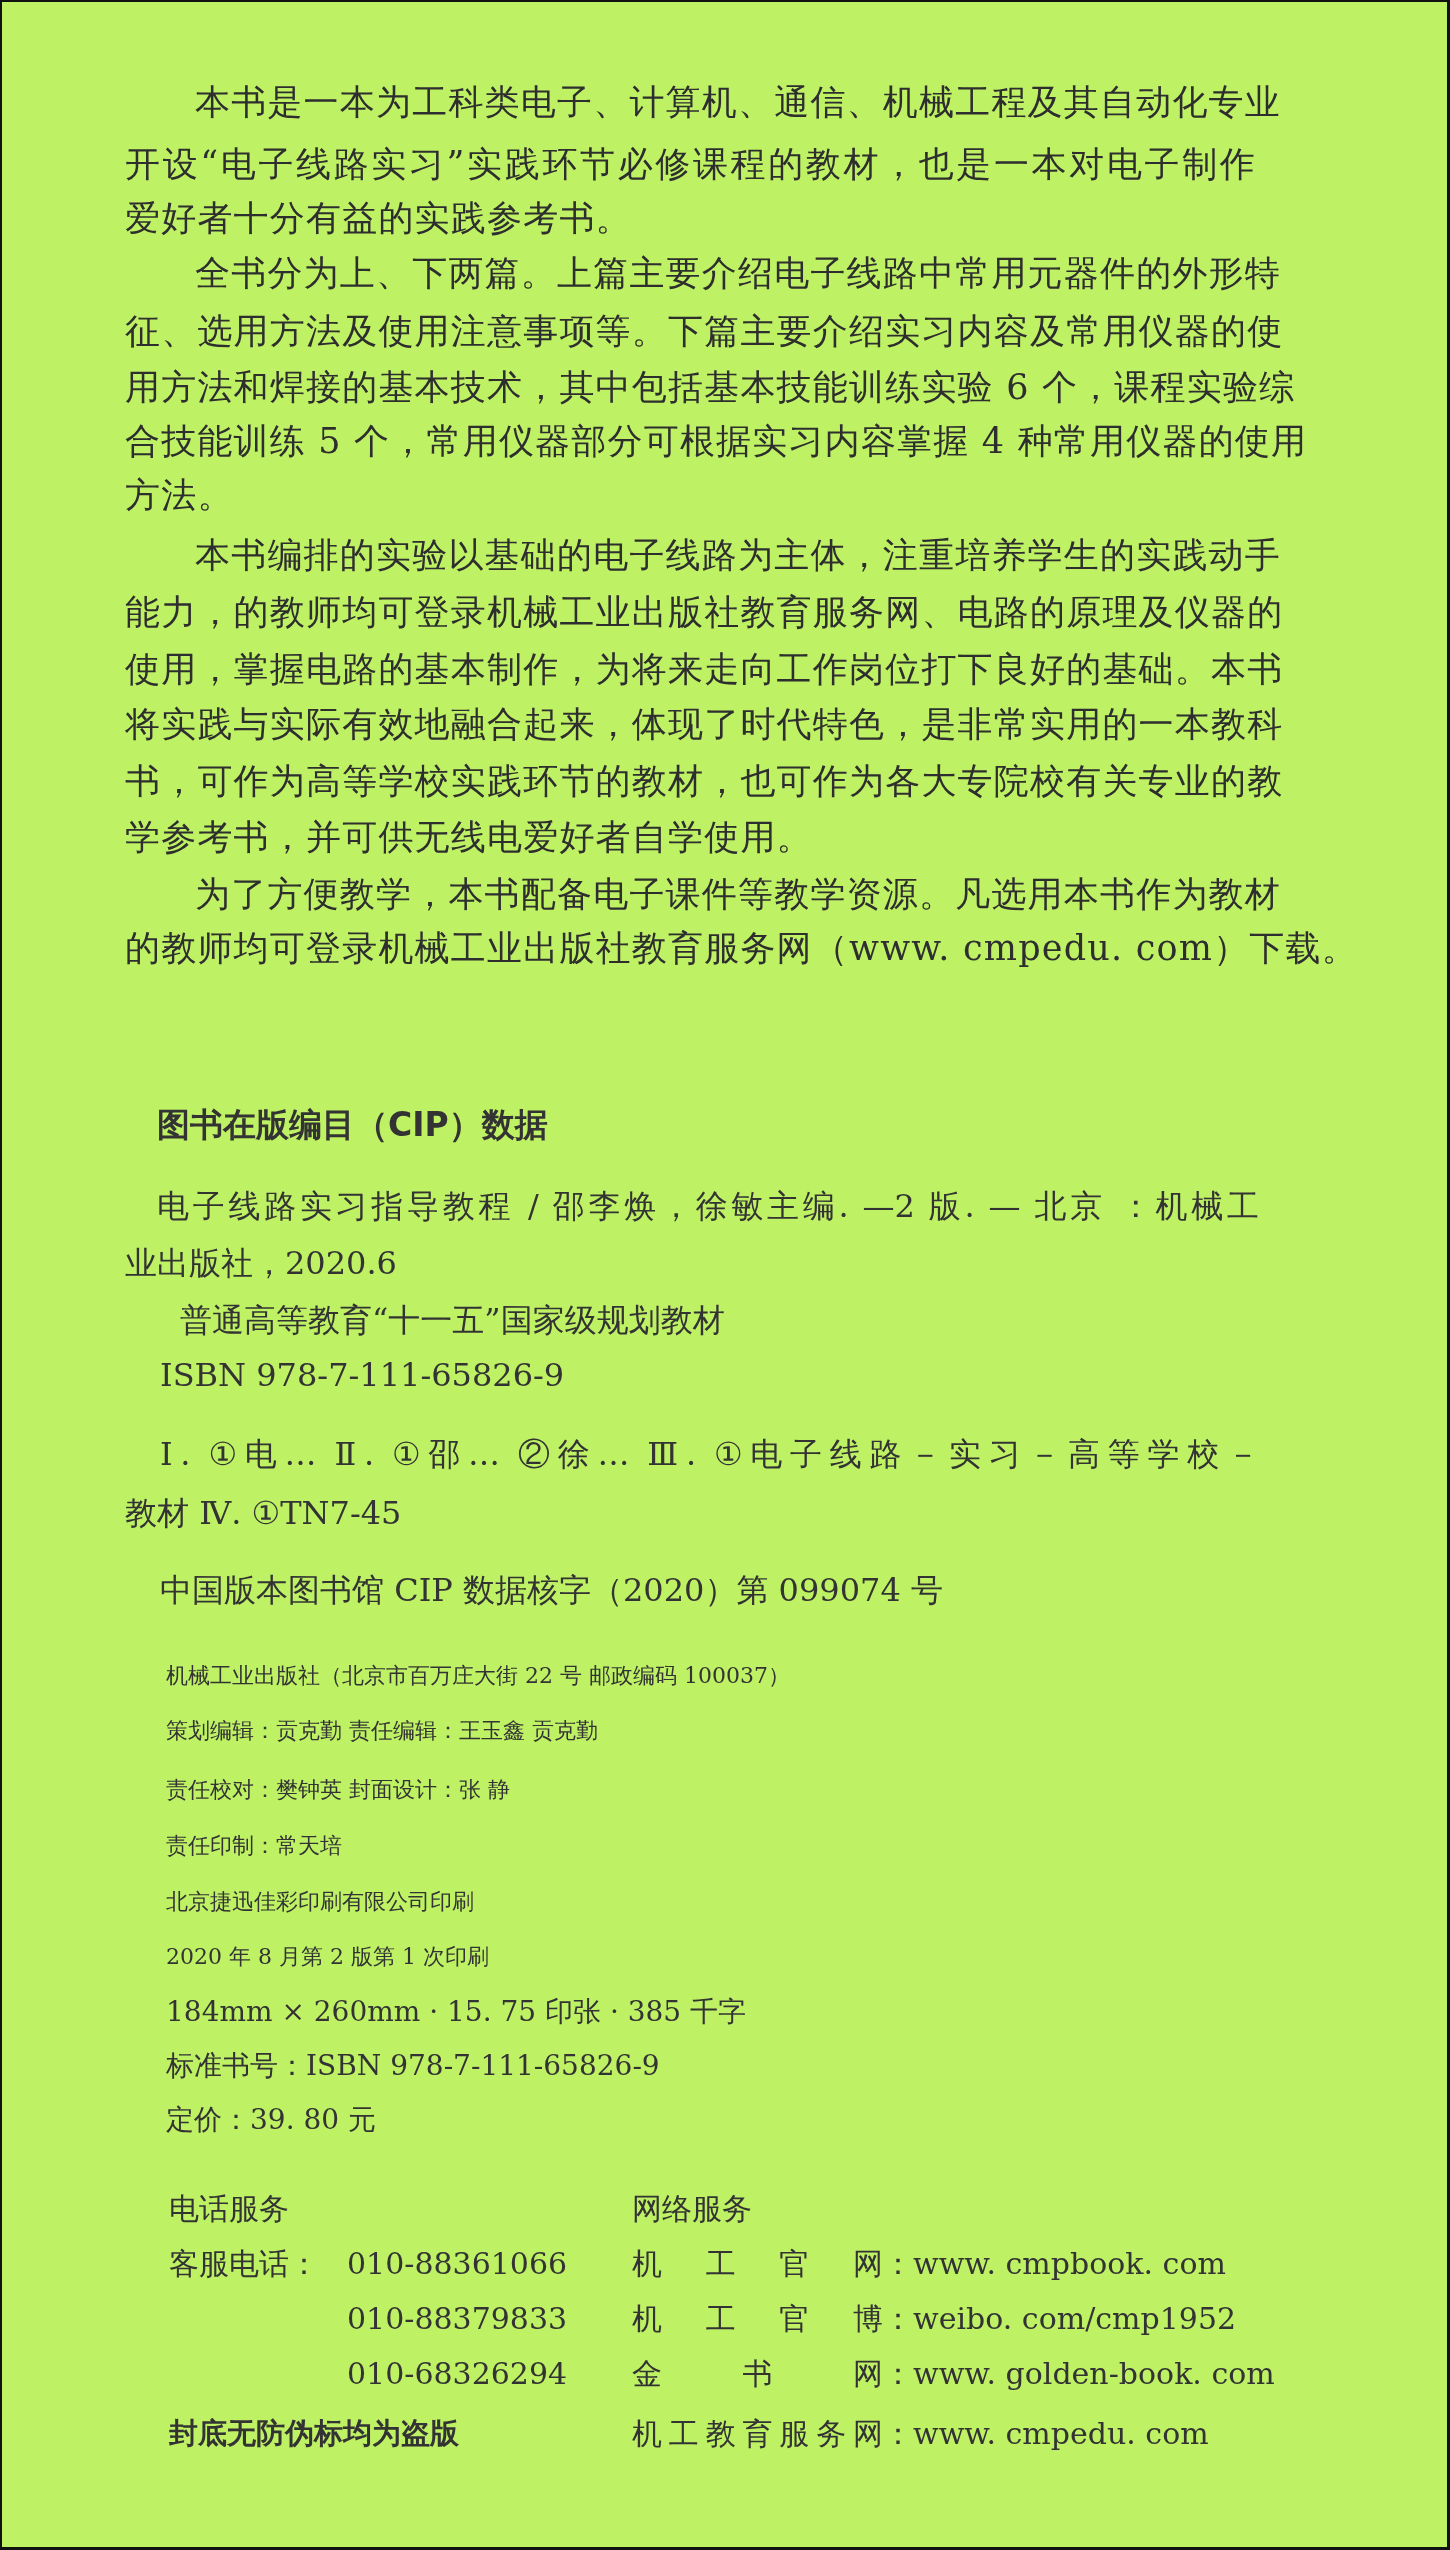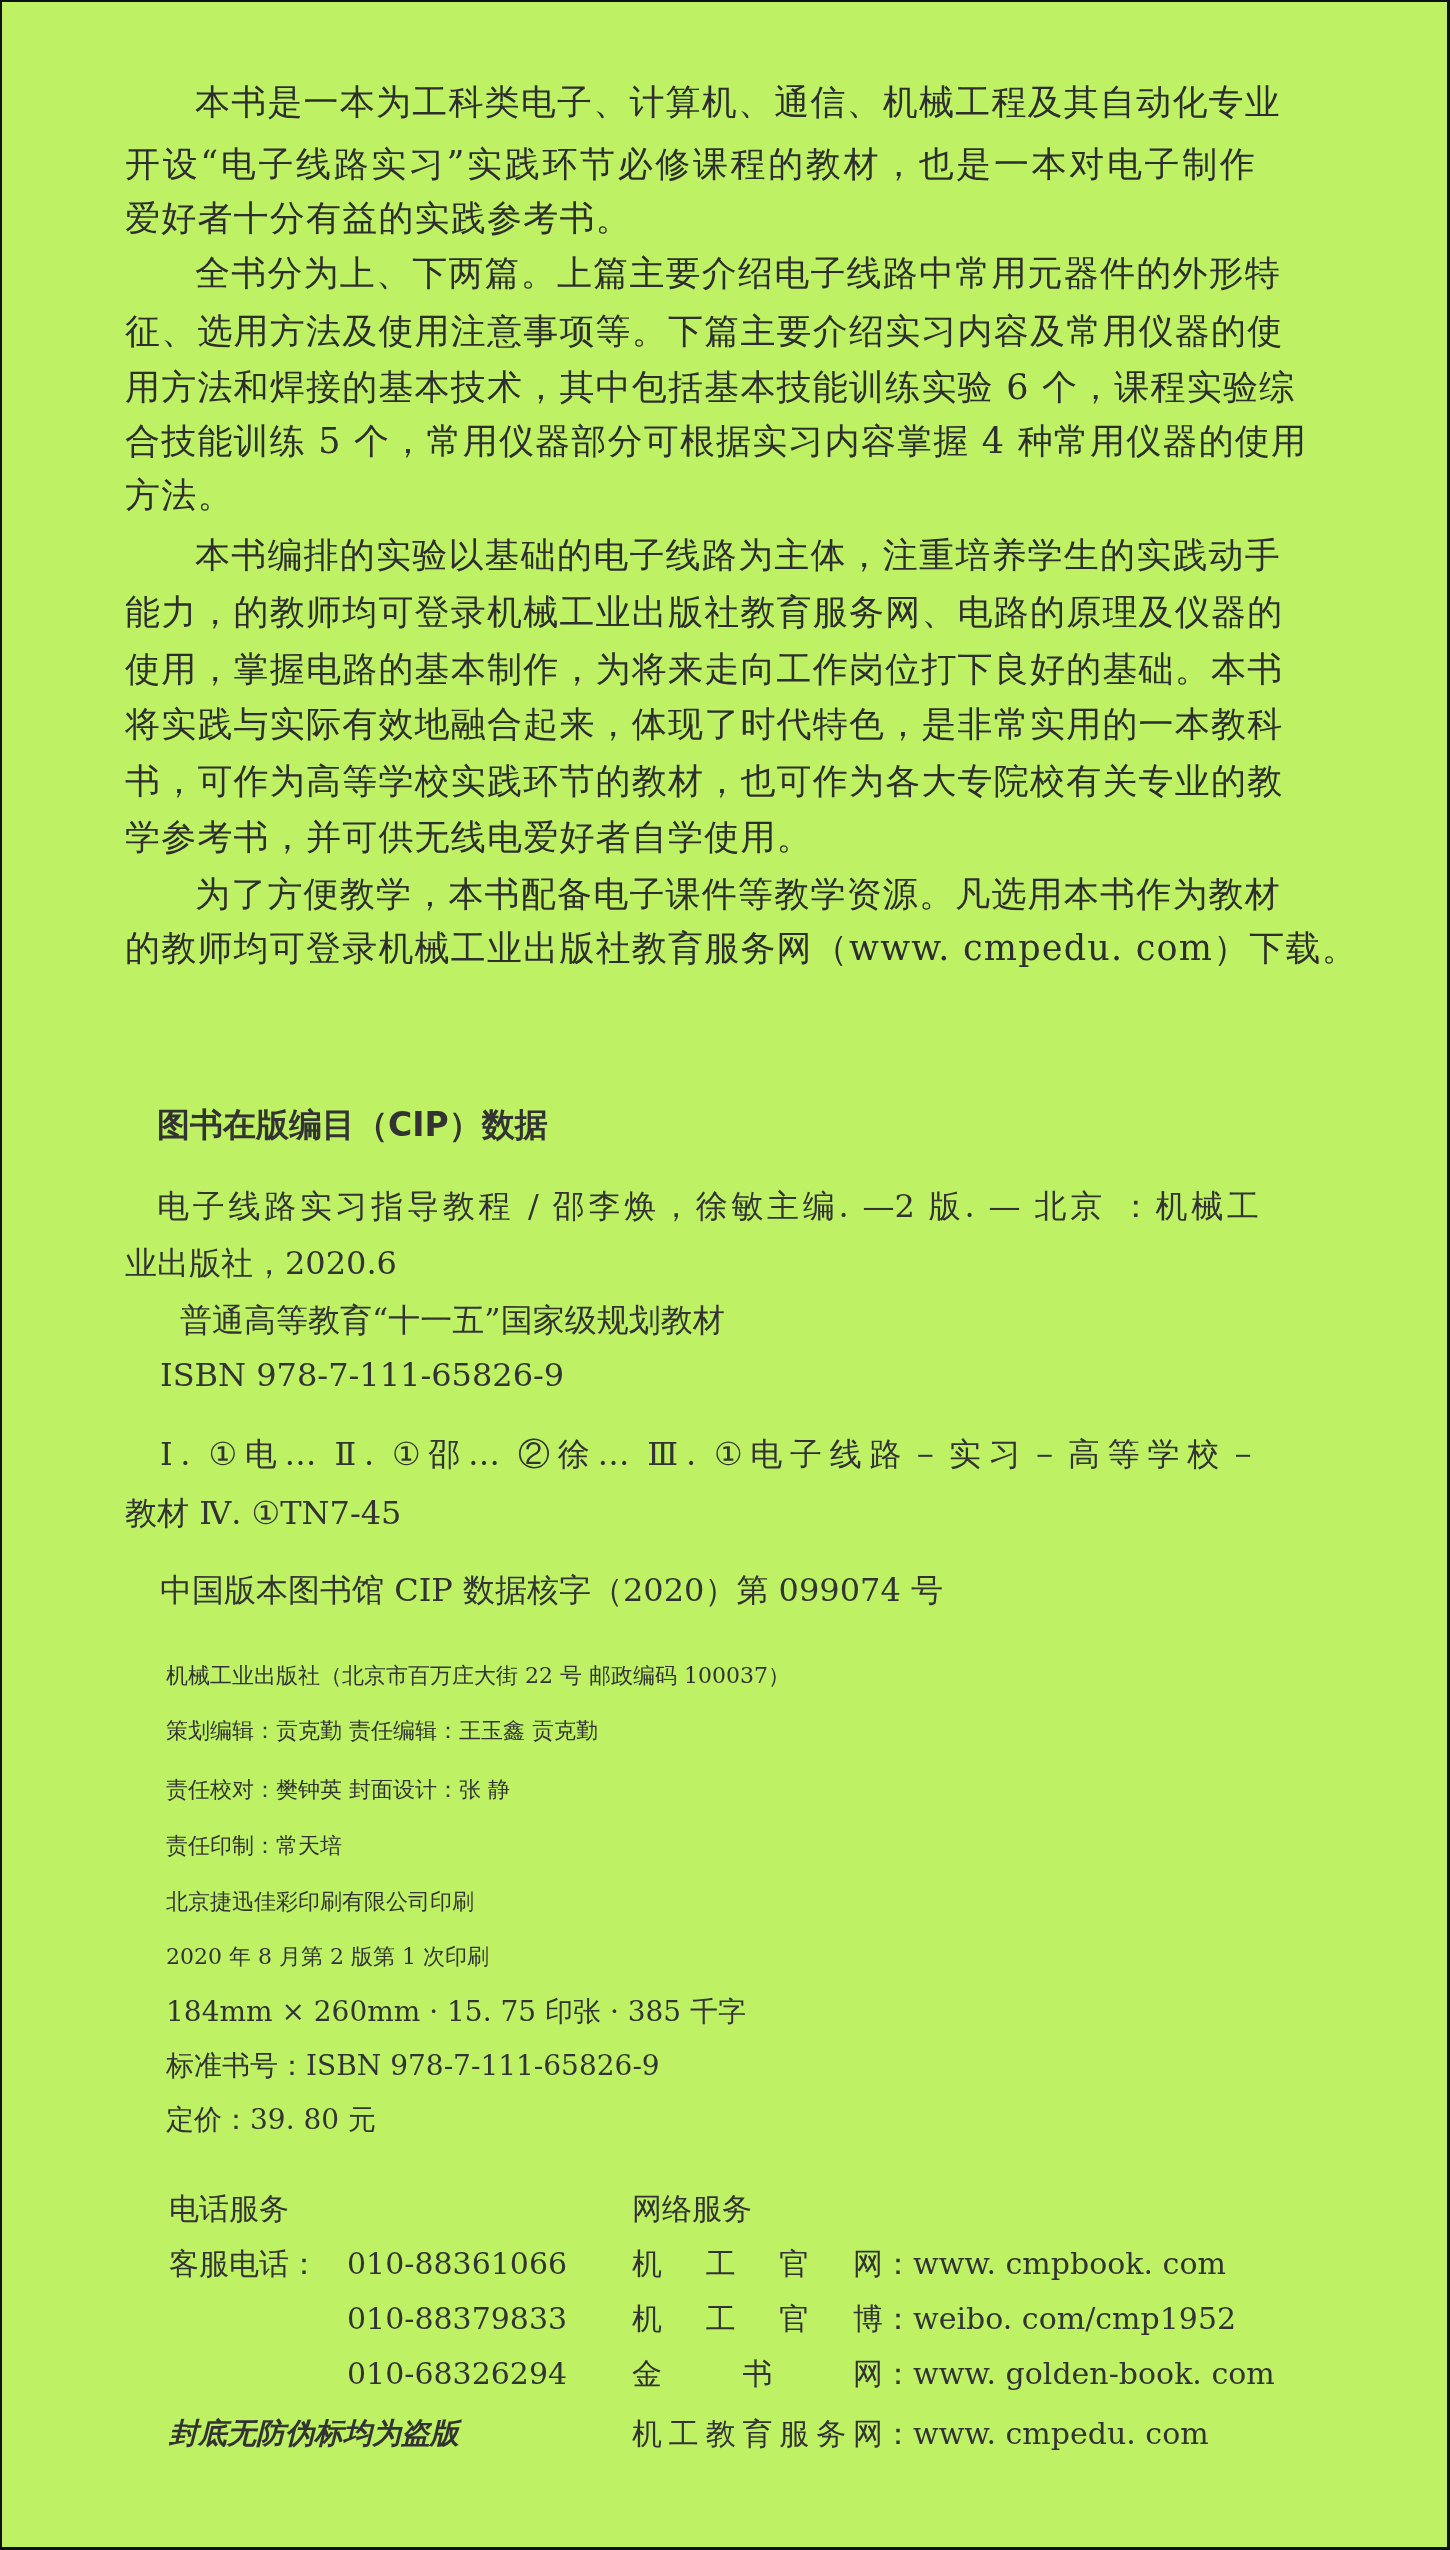--- a/index.html
+++ b/index.html
@@ -16,21 +16,21 @@
   .body-ln.full { left: 123px; width: 1131px; text-align-last: justify; text-align: justify; }
   .body-ln.indent { left: 193px; width: 1061px; text-align-last: justify; text-align: justify; }
   .body-ln.last { text-align-last: left; }
   .heading { font-family: "DejaVu Sans", "Liberation Sans", sans-serif; font-weight: bold; font-size: 33px; color: #333; left: 155px; }
   .cip { font-size: 32px; color: #333; text-align: right; }
   .cip.full { left: 155px; width: 1102px; text-align: justify; text-align-last: justify; }
   .cip.wrap { left: 123px; }
   .cip.ind { left: 178px; }
   .pub { font-size: 22px; color: #333; left: 164px; }
   .svc { font-size: 30px; color: #333; }
-  .bold { font-family: "DejaVu Sans", "Liberation Sans", sans-serif; font-weight: bold; font-size: 29px; font-style: italic; }
+  .bold { font-family: "DejaVu Sans", "Liberation Sans", sans-serif; font-weight: bold; font-size: 29px; }
   .lbl-spaced { display: inline-block; width: 280px; text-align: justify; text-align-last: justify; }
 </style>
 </head>
 <body>
 
 <div class="page">
 
   <div>
     <div class="ln body-ln indent" style="top:83px">本书是一本为工科类电子、计算机、通信、机械工程及其自动化专业</div>
     <div class="ln body-ln full" style="top:145px">开设“电子线路实习”实践环节必修课程的教材，也是一本对电子制作</div>

